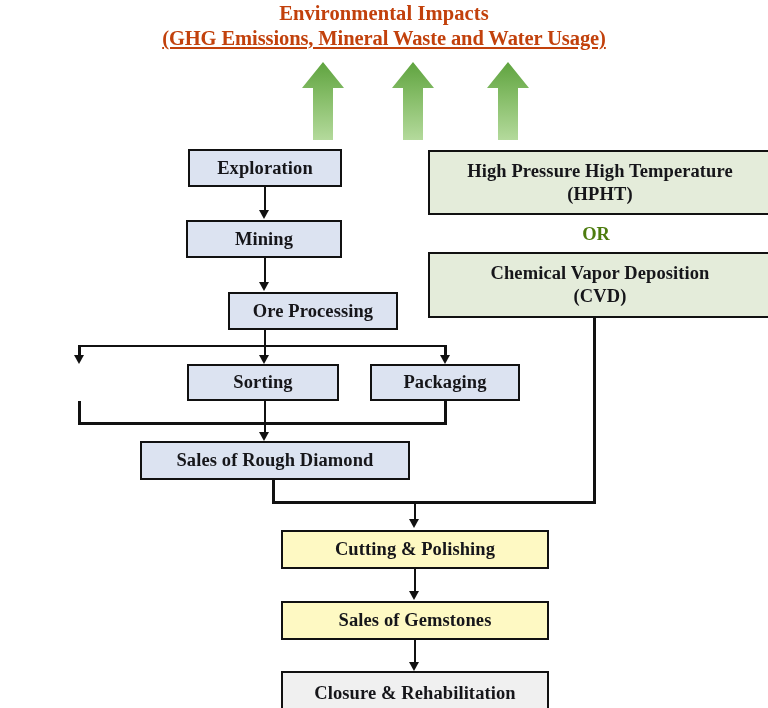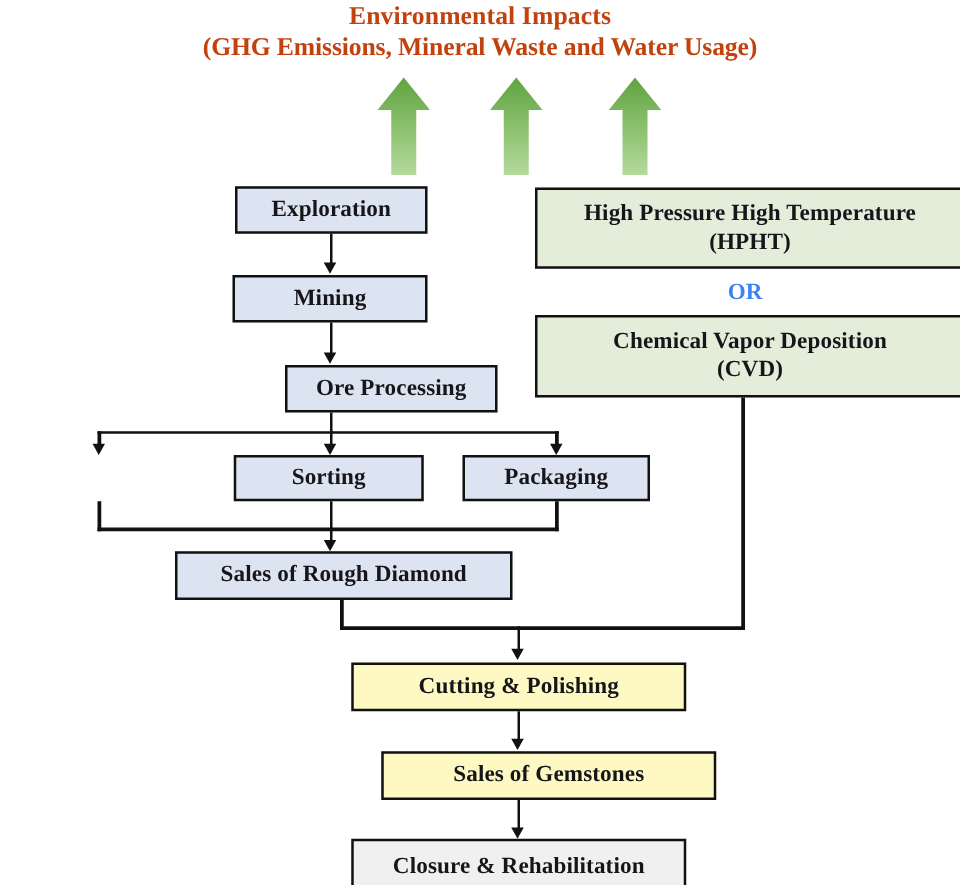--- a/index.html
+++ b/index.html
@@ -24,21 +24,21 @@
     left: 0;
     top: 1px;
     width: 768px;
     text-align: center;
     font-weight: bold;
     font-size: 20.5px;
     line-height: 25px;
     color: #c2410c;
     letter-spacing: 0.1px;
   }
-  .title-line2 { letter-spacing: -0.1px; }
+  .title-line2 { letter-spacing: -0.1px; text-decoration: underline; }
 
   
   .green-arrow {
     position: absolute;
   }
 
   
   .node {
     position: absolute;
     box-sizing: border-box;
@@ -72,21 +72,21 @@
     height: 0;
     border-left: 5.6px solid transparent;
     border-right: 5.6px solid transparent;
     border-top: 9px solid #111111;
   }
   
   .or-label {
     position: absolute;
     font-weight: bold;
     font-size: 18.5px;
-    color: #3b82f6;
+    color: #4d7c0f;
     text-align: center;
   }
 </style>
 </head>
 <body>
 
 <div id="canvas">
 
   <div class="title-block">
     <div>Environmental Impacts</div>
@@ -195,21 +195,21 @@
   <div class="vline" style="left:413.7px; top:501.4px; height:20px;"></div>
   <div class="arrowhead" style="left:409.4px; top:519px;"></div>
 
   <div class="node cream" style="left:281px; top:530px; width:268px; height:39px;">
     <span class="lbl">Cutting &amp; Polishing</span>
   </div>
 
   <div class="vline" style="left:413.7px; top:569px; height:24px;"></div>
   <div class="arrowhead" style="left:409.4px; top:591px;"></div>
 
-  <div class="node cream" style="left:281px; top:601px; width:268px; height:39px;margin-left:24px;">
+  <div class="node cream" style="left:281px; top:601px; width:268px; height:39px;">
     <span class="lbl">Sales of Gemstones</span>
   </div>
 
   <div class="vline" style="left:413.7px; top:640px; height:25px;"></div>
   <div class="arrowhead" style="left:409.4px; top:662px;"></div>
 
   <div class="node grey" style="left:281px; top:671px; width:268px; height:44px;">
     <span class="lbl">Closure &amp; Rehabilitation</span>
   </div>
 

